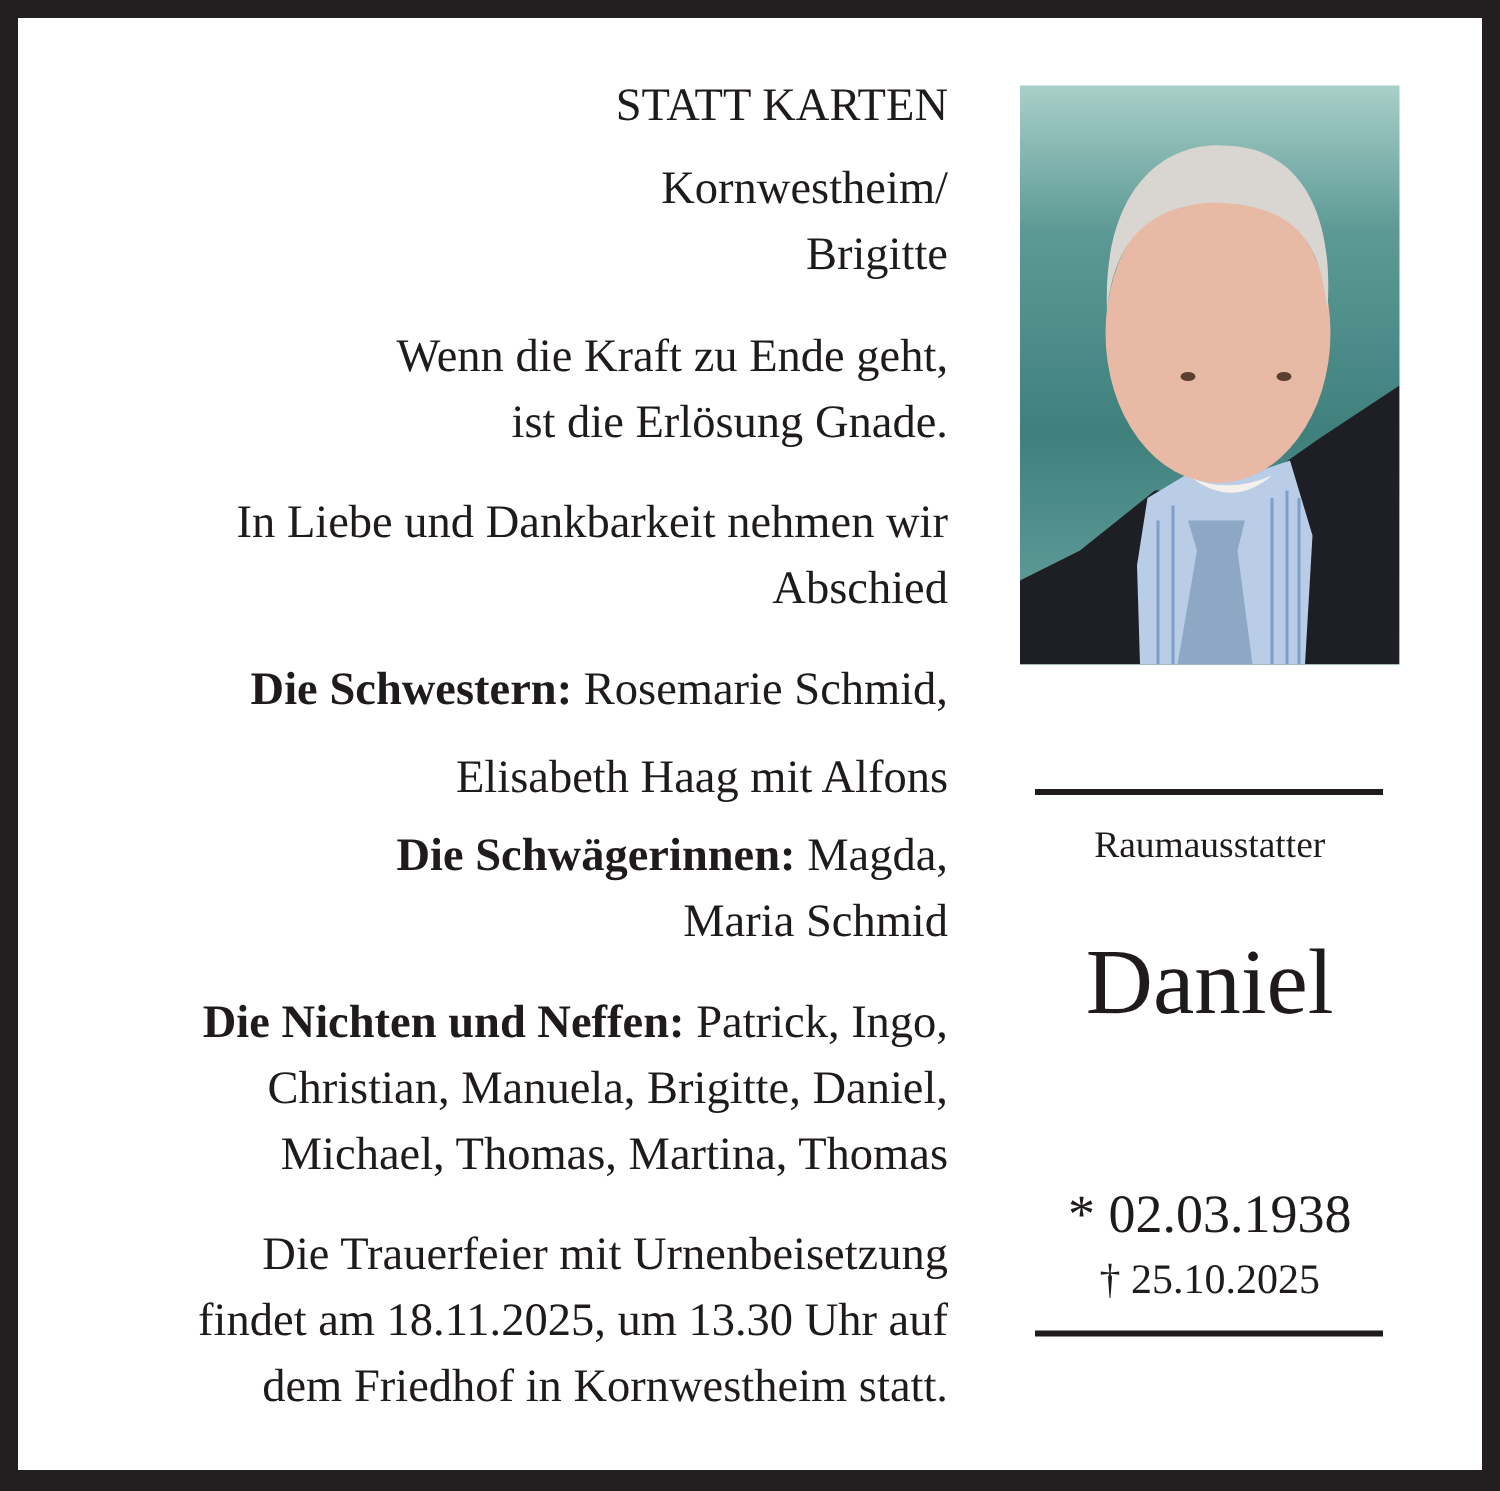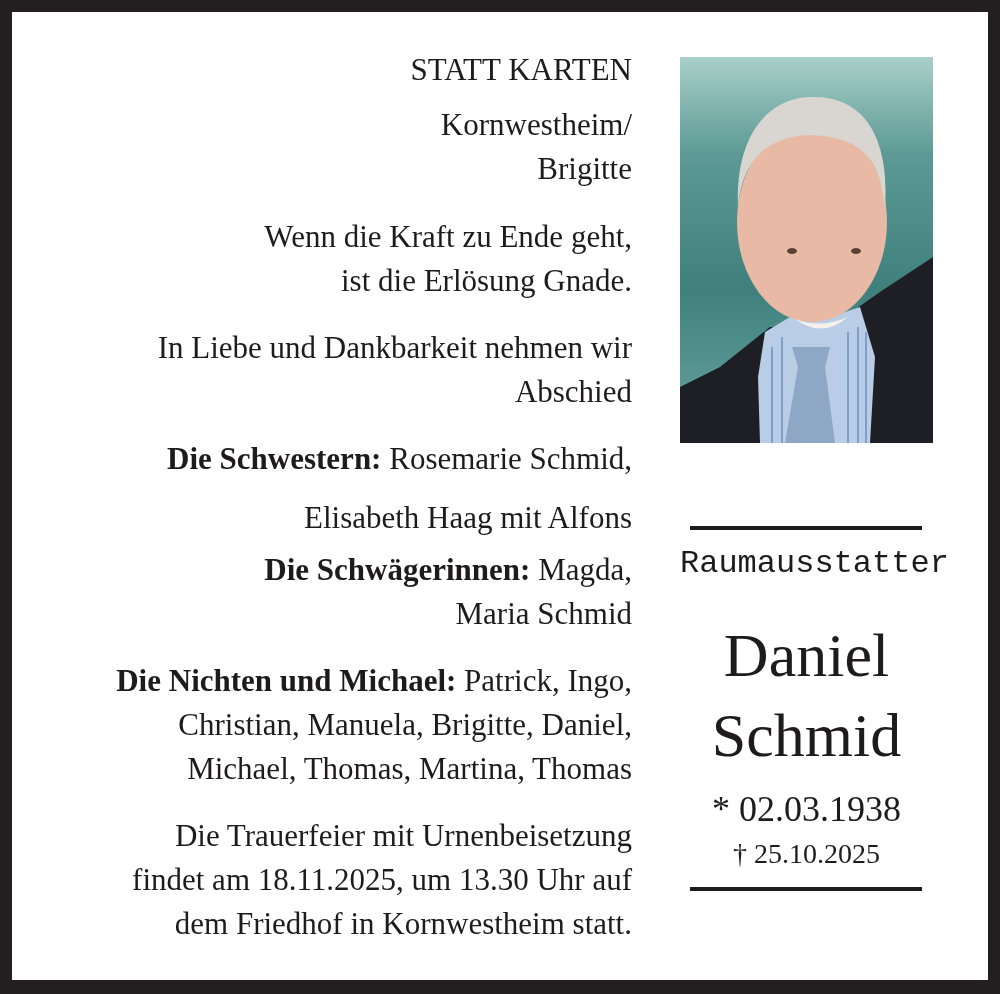--- a/index.html
+++ b/index.html
@@ -27,21 +27,21 @@
     <span class="line" style="top:251px;">ist die Erlösung Gnade.</span>
     <span class="line" style="top:318px;text-align:right;">In Liebe und Dankbarkeit nehmen wir</span>
     <span class="line" style="top:362px;margin-left:35px;">Abschied</span>
 
     <span class="line" style="top:429px;"><span class="b">Die Schwestern:</span> <span>Rosemarie Schmid,</span></span>
     <span class="line" style="top:488px;">Elisabeth Haag mit Alfons</span>
 
     <span class="line" style="top:540px;"><span class="b">Die Schwägerinnen:</span> <span>Magda,</span></span>
     <span class="line" style="top:584px;">Maria Schmid</span>
 
-    <span class="line" style="top:651px;"><span class="b">Die Nichten und Michael:</span> <span>Patrick, Ingo,</span></span>
+    <span class="line" style="top:651px;"><span class="b">Die Nichten und Neffen:</span> <span>Patrick, Ingo,</span></span>
     <span class="line" style="top:695px;">Christian, Manuela, Brigitte, Daniel,</span>
     <span class="line" style="top:739px;">Michael, Thomas, Martina, Thomas</span>
 
     <span class="line" style="top:806px;">Die Trauerfeier mit Urnenbeisetzung</span>
     <span class="line" style="top:850px;margin-left:16px;">findet am 18.11.2025, um 13.30 Uhr auf</span>
     <span class="line" style="top:894px;text-align:right;">dem Friedhof in Kornwestheim statt.</span>
   </div>
 
   <div class="photo" title="Portrait photo of elderly man in suit and striped shirt">
     <svg width="253" height="386" viewBox="0 0 253 386">
@@ -57,19 +57,18 @@
       <path d="M112 290 L150 290 L145 310 L155 386 L105 386 L118 310 Z" fill="#8ea7c4"></path>
       <ellipse cx="132" cy="165" rx="75" ry="100" fill="#e8b9a5"></ellipse>
       <path d="M58 150 C55 70 95 38 135 40 C180 40 210 75 205 150 C200 110 190 80 130 78 C80 80 62 110 58 150 Z" fill="#d9d6d2"></path>
       <ellipse cx="112" cy="194" rx="5" ry="3" fill="#5a3f33"></ellipse>
       <ellipse cx="176" cy="194" rx="5" ry="3" fill="#5a3f33"></ellipse>
       <path d="M115 262 Q140 272 168 260 Q142 282 115 262 Z" fill="#f4f0ec"></path>
     </svg>
   </div>
 
   <div class="rule" style="top:514px;"></div>
-  <div class="right-text" style="top:532px; font-size:32px; line-height:40px;font-family:Liberation Mono, monospace;">Raumausstatter</div>
+  <div class="right-text" style="top:532px; font-size:25px; line-height:40px;">Raumausstatter</div>
   <div class="right-text" style="top:608px; font-size:62px; line-height:70px;">Daniel</div>
-  <div class="right-text" style="top:688px; font-size:62px; line-height:70px;">Schmid</div>
   <div class="right-text" style="top:776px; font-size:36px; line-height:42px;">* 02.03.1938</div>
   <div class="right-text" style="top:821px; font-size:28px; line-height:42px;">† 25.10.2025</div>
   <div class="rule" style="top:875px;"></div>
 </div>
 
 </body></html>

